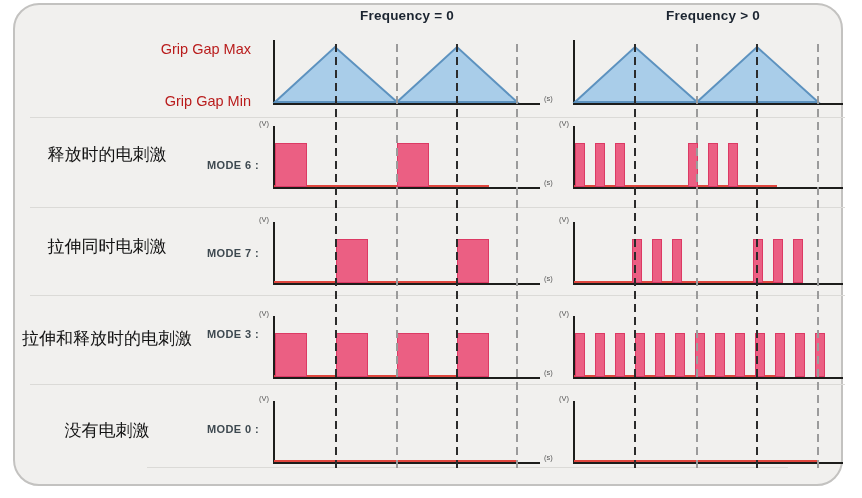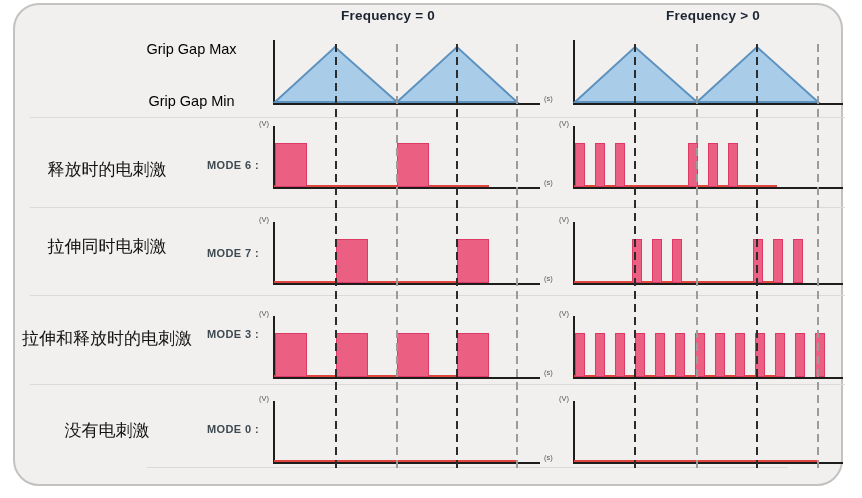--- a/index.html
+++ b/index.html
@@ -12,22 +12,22 @@
     position:absolute;left:13px;top:3px;width:830px;height:483px;
     background:#f1f0ee;border:2px solid #c3c2c0;border-radius:26px;
     box-sizing:border-box;z-index:0;
   }
   #diagram{position:absolute;left:0;top:0;width:862px;height:498px;z-index:1;}
   .title{
     position:absolute;top:8px;width:150px;text-align:center;
     font-weight:bold;font-size:13.5px;color:#1b2430;z-index:6;letter-spacing:.2px;
   }
   .grip{
-    position:absolute;left:108px;width:167px;text-align:center;
-    font-size:14.5px;color:#000000;z-index:6;
+    position:absolute;left:84px;width:167px;text-align:right;
+    font-size:14.5px;color:#b91c1c;z-index:6;
   }
   .cn{
     position:absolute;left:18px;width:178px;text-align:center;
     font-size:17px;color:#141414;z-index:6;
     font-family:"Liberation Serif","DejaVu Serif",serif;
   }
   .mode{
     position:absolute;left:207px;width:80px;
     font-size:11px;font-weight:bold;letter-spacing:.4px;color:#3e4950;z-index:6;
   }
@@ -127,27 +127,27 @@
     <div style="position: absolute; left: 573px; top: 401px; width: 2px; height: 63px; background: rgb(29, 29, 27); z-index: 2;"></div>
     <div style="position: absolute; left: 573px; top: 462px; width: 270px; height: 2px; background: rgb(29, 29, 27); z-index: 2;"></div>
     <div style="position: absolute; left: 559px; top: 394px; font-size: 7.5px; color: rgb(85, 85, 85); z-index: 6;">(V)</div>
     <div style="position: absolute; left: 574px; top: 460px; width: 243px; height: 2px; background: rgb(224, 70, 62); z-index: 3;"></div>
     <div style="position: absolute; left: 634px; top: 44px; width: 2px; height: 426px; background-image: repeating-linear-gradient(rgb(43, 43, 43) 0px, rgb(43, 43, 43) 8px, transparent 8px, transparent 13px); z-index: 5;"></div>
     <div style="position: absolute; left: 696px; top: 44px; width: 2px; height: 426px; background-image: repeating-linear-gradient(rgb(155, 155, 155) 0px, rgb(155, 155, 155) 8px, transparent 8px, transparent 13px); z-index: 5;"></div>
     <div style="position: absolute; left: 756px; top: 44px; width: 2px; height: 426px; background-image: repeating-linear-gradient(rgb(43, 43, 43) 0px, rgb(43, 43, 43) 8px, transparent 8px, transparent 13px); z-index: 5;"></div>
     <div style="position: absolute; left: 817px; top: 44px; width: 2px; height: 426px; background-image: repeating-linear-gradient(rgb(155, 155, 155) 0px, rgb(155, 155, 155) 8px, transparent 8px, transparent 13px); z-index: 5;"></div>
   </div>
 
-<div class="title" style="left:313px">Frequency = 0</div>
+<div class="title" style="left:332px">Frequency = 0</div>
 <div class="title" style="left:638px">Frequency &gt; 0</div>
 
 <div class="grip" style="top:41px">Grip Gap Max</div>
 <div class="grip" style="top:93px">Grip Gap Min</div>
 
-<div class="cn" style="top:158px">释放时的电刺激</div>
+<div class="cn" style="top:143px">释放时的电刺激</div>
 <div class="mode" style="top:159px">MODE 6 :</div>
 
 <div class="cn" style="top:235px">拉伸同时电刺激</div>
 <div class="mode" style="top:247px">MODE 7 :</div>
 
 <div class="cn" style="top:327px">拉伸和释放时的电刺激</div>
 <div class="mode" style="top:328px">MODE 3 :</div>
 
 <div class="cn" style="top:419px">没有电刺激</div>
 <div class="mode" style="top:423px">MODE 0 :</div>

